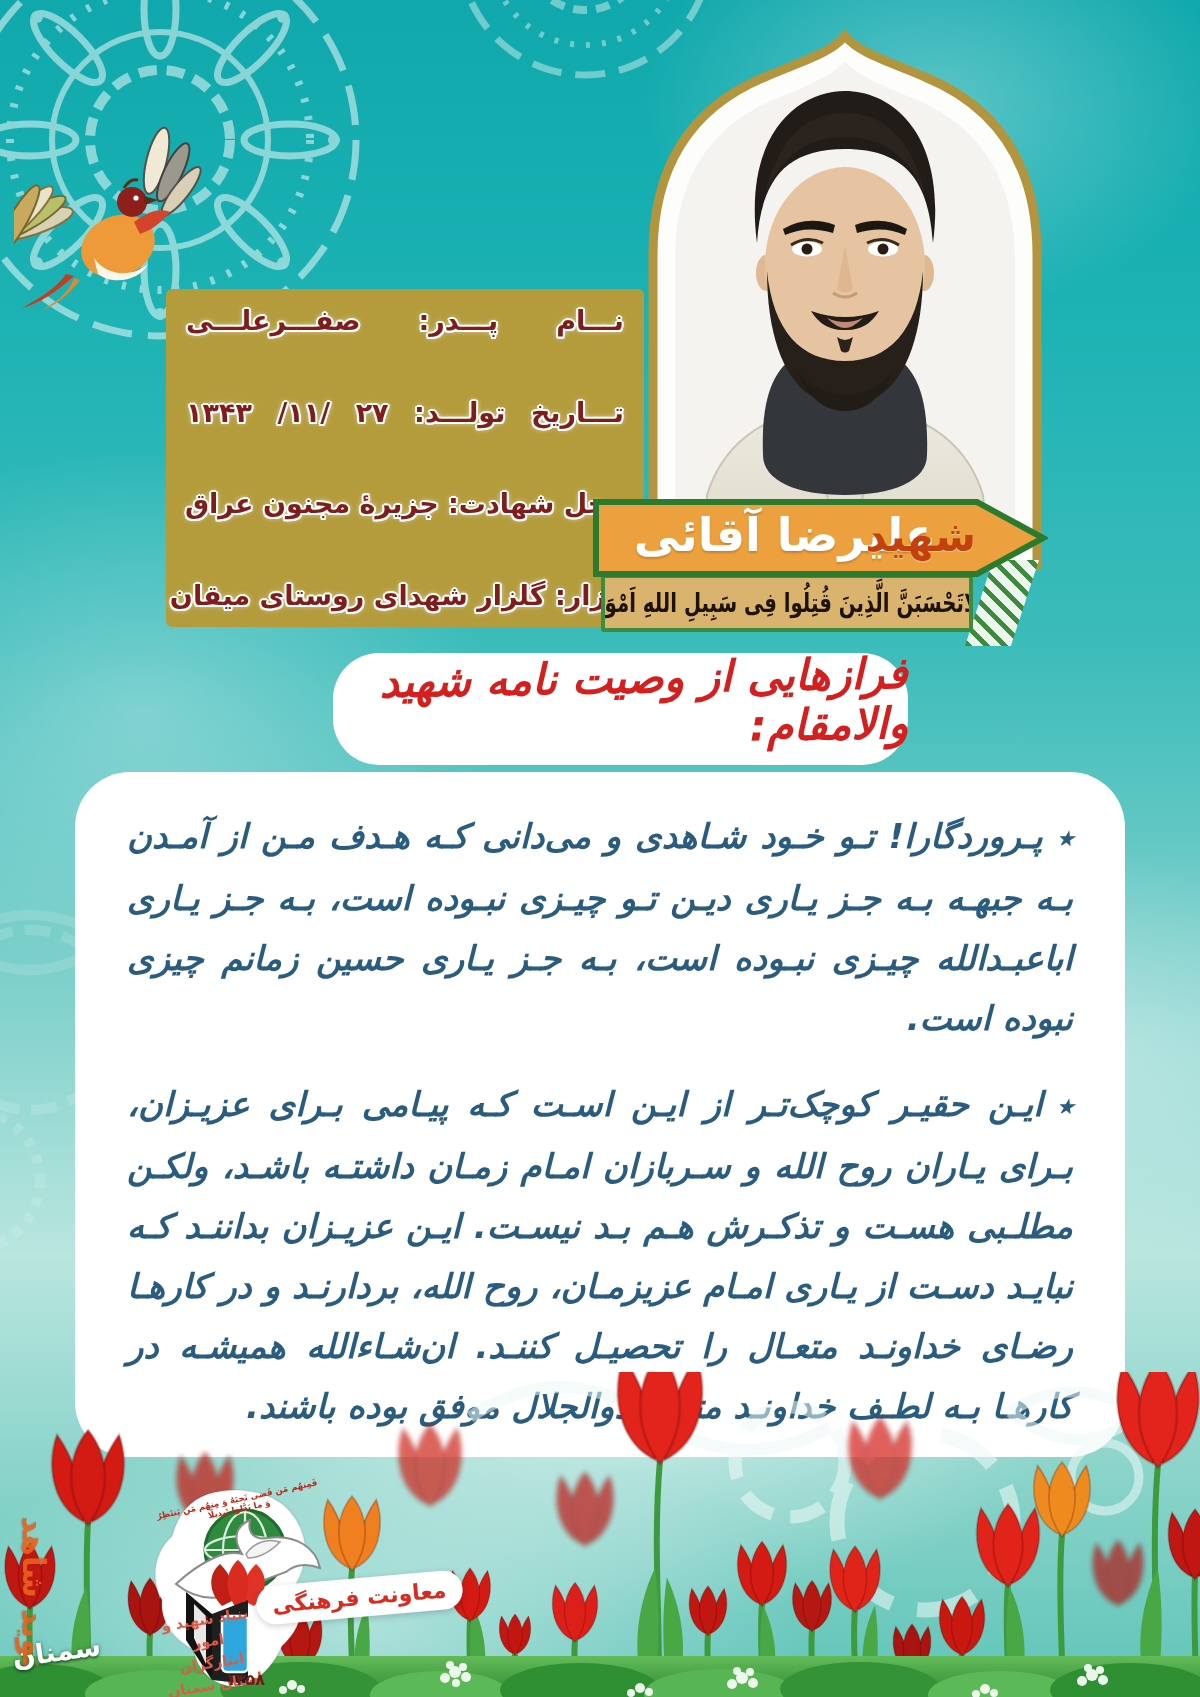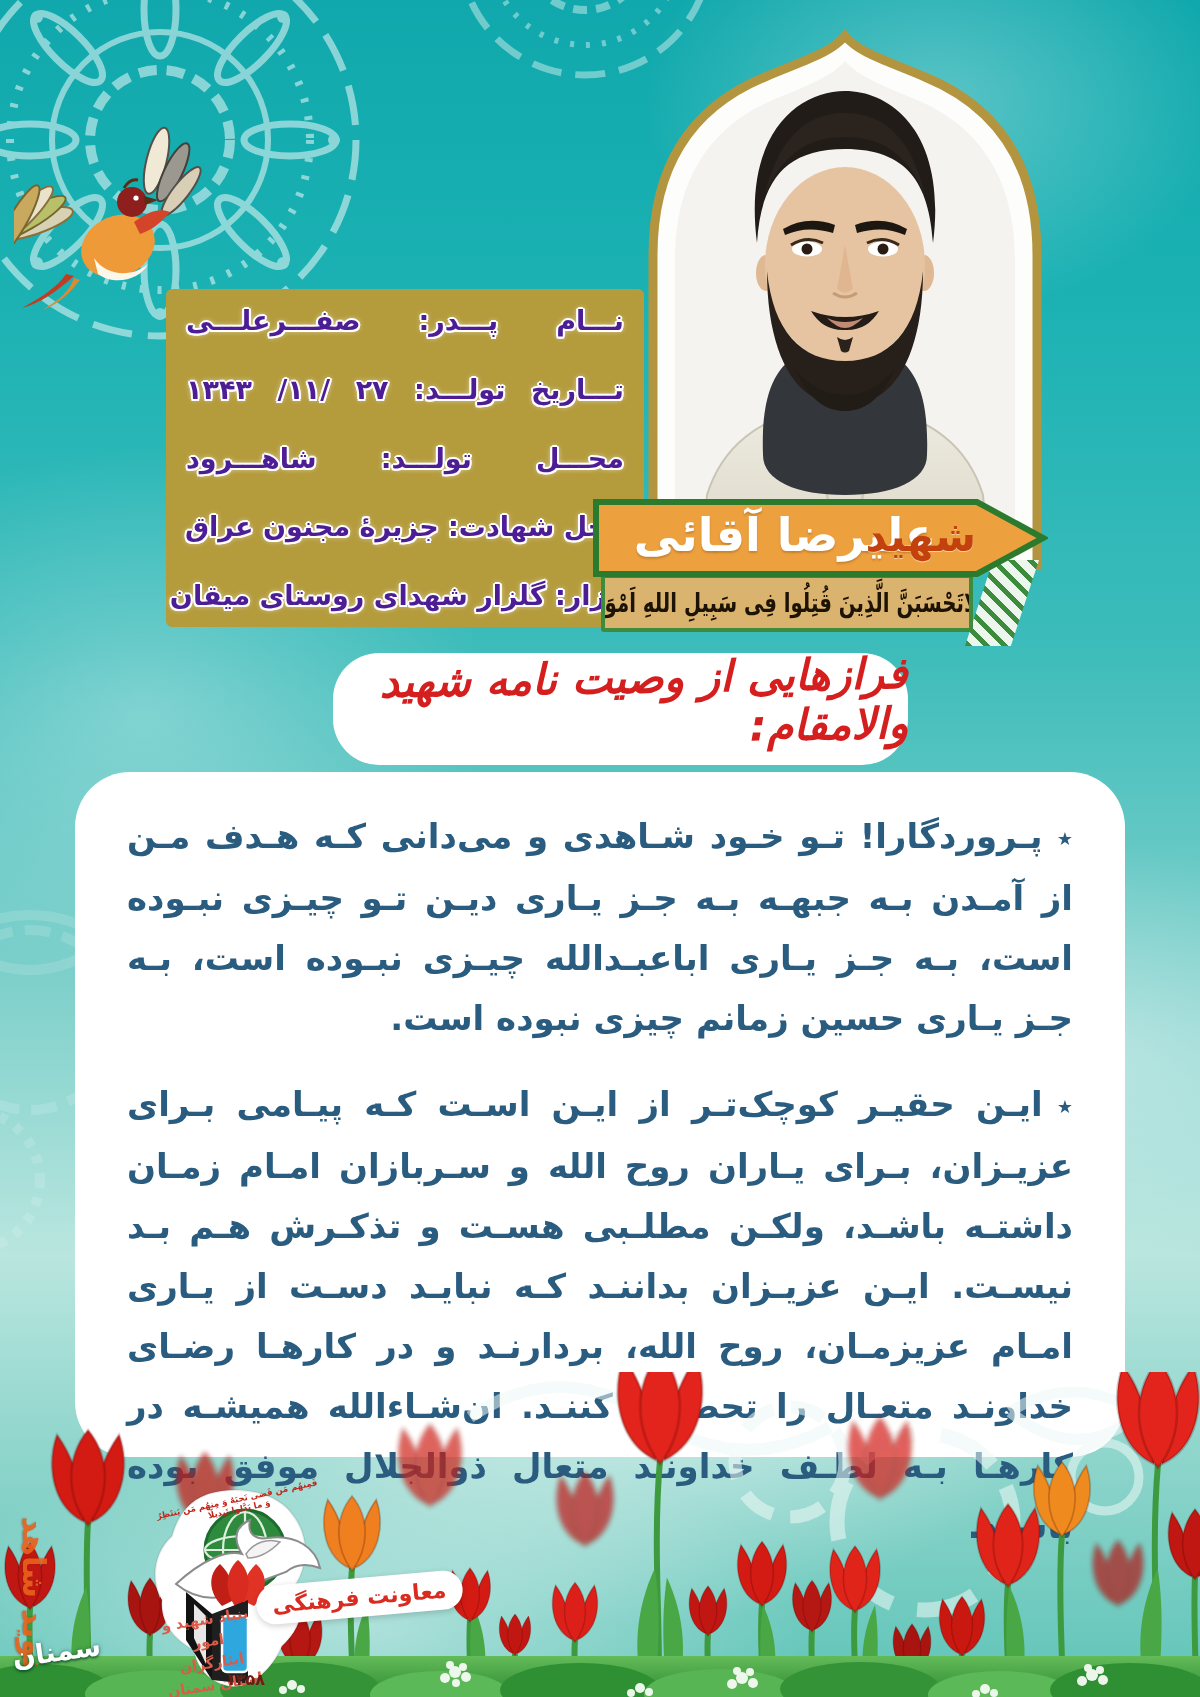--- a/index.html
+++ b/index.html
@@ -16,21 +16,21 @@
       linear-gradient(180deg,#10a8ac 0%,#1cb2b4 18%,#3cbcba 38%,#7fd0cb 58%,#b9e6df 74%,#86d2c8 88%,#5fc4b8 100%);}
   svg{display:block}
   .mandala{position:absolute;left:-70px;top:-90px;opacity:.5;}
   .mandala-top{position:absolute;left:455px;top:-70px;opacity:.4;}
   .mandala-mid{position:absolute;left:-90px;top:880px;opacity:.14;}
   .bird{position:absolute;left:14px;top:126px;}
   
   .info-box{position:absolute;left:166px;top:289px;width:478px;height:338px;
     background:#b49b3c;border-radius:6px;box-sizing:border-box;
     padding:16px 20px;display:flex;flex-direction:column;justify-content:space-between;z-index:6;}
-  .info-line{direction:rtl;font-size:27px;font-weight:bold;color:#4c1d95;
+  .info-line{direction:rtl;font-size:27px;font-weight:bold;color:#7f1d1d;
     text-align:justify;-moz-text-align-last:justify;text-align-last:justify;white-space:nowrap;
     text-shadow:2px 0 0 #fff,-2px 0 0 #fff,0 2px 0 #fff,0 -2px 0 #fff,
       1.5px 1.5px 0 #fff,-1.5px 1.5px 0 #fff,1.5px -1.5px 0 #fff,-1.5px -1.5px 0 #fff,0 0 6px #fff;}
   
   .arch{position:absolute;left:645px;top:25px;z-index:7;}
   
   .hatch{position:absolute;left:965px;top:560px;width:74px;height:86px;z-index:8;
     clip-path:polygon(38% 0,100% 0,62% 100%,0 100%);
     background:repeating-linear-gradient(45deg,#3d8b3d 0 5px,#ecf6ec 5px 13px);}
   
@@ -46,21 +46,21 @@
     font-size:46px;font-weight:bold;color:#fff;text-shadow:0 2px 2px rgba(90,50,0,.25);}
   .banner-prefix{position:absolute;right:72px;top:13px;direction:rtl;
     font-size:42px;font-weight:bold;color:#c2410c;text-shadow:0 1px 0 rgba(255,255,255,.5);}
   
   .heading{position:absolute;left:333px;top:653px;width:575px;height:112px;z-index:11;
     background:#fff;border-radius:46px;display:flex;align-items:flex-start;justify-content:center;}
   .heading span{direction:rtl;font-size:43px;font-weight:bold;font-style:italic;color:#d51f1f;
     transform:rotate(-1deg);}
   
   .will-box{position:absolute;left:75px;top:772px;width:1050px;height:685px;z-index:11;
-    background:#fff;border-radius:55px;box-sizing:border-box;padding:34px 52px 0 52px;}
+    background:#fff;border-radius:55px;box-sizing:border-box;padding:34px 52px 0 52px;font-style:italic;}
   .will-box p{direction:rtl;margin:0 0 26px 0;text-align:justify;
     font-size:34px;font-weight:bold;color:#2a5c80;line-height:60px;}
   .will-box .bullet{font-size:30px;margin-left:14px;color:#2a5c80;}
   
   .tulips{position:absolute;left:0;top:1372px;z-index:30;}
   
   .logo{position:absolute;left:150px;top:1488px;width:300px;height:205px;z-index:40;}
   .logo-blob{position:absolute;left:0;top:0;}
   .logo-arc{position:absolute;left:4px;top:6px;width:168px;text-align:center;direction:rtl;
     transform:rotate(-12deg);font-size:8.5px;font-weight:bold;color:#c1271b;line-height:10px;}
@@ -157,21 +157,20 @@
       <circle cx="118" cy="76" r="15" fill="#8e1f1c"></circle>
       <circle cx="122" cy="72" r="2.6" fill="#ffffff"></circle>
       <path d="M130,70 l14,4 -13,5 z" fill="#5a2d14"></path>
       <path d="M110,62 q6,-10 14,-8" stroke="#5a2d14" stroke-width="3" fill="none"></path>
     </g>
   </svg>
 
   <div class="info-box">
     <div class="info-line">نـــام پـــدر: صفـــرعلـــی</div>
     <div class="info-line">تـــاریخ تولـــد: ۲۷ /۱۱/ ۱۳۴۳</div>
-    <div class="info-line">محـــل تولـــد: شاهـــرود</div>
     <div class="info-line">محل شهادت: جزیرهٔ مجنون عراق</div>
     <div class="info-line">مزار: گلزار شهدای روستای میقان</div>
   </div>
 
   <svg class="arch" width="400" height="545" viewBox="0 0 400 545">
     <defs>
       <clipPath id="archClip">
         <path d="M30,545 V235 C30,150 68,100 130,74 C165,60 188,50 200,36 C212,50 235,60 270,74 C332,100 370,150 370,235 V545 Z"></path>
       </clipPath>
       <linearGradient id="jacketG" x1="0" y1="0" x2="0" y2="1">

